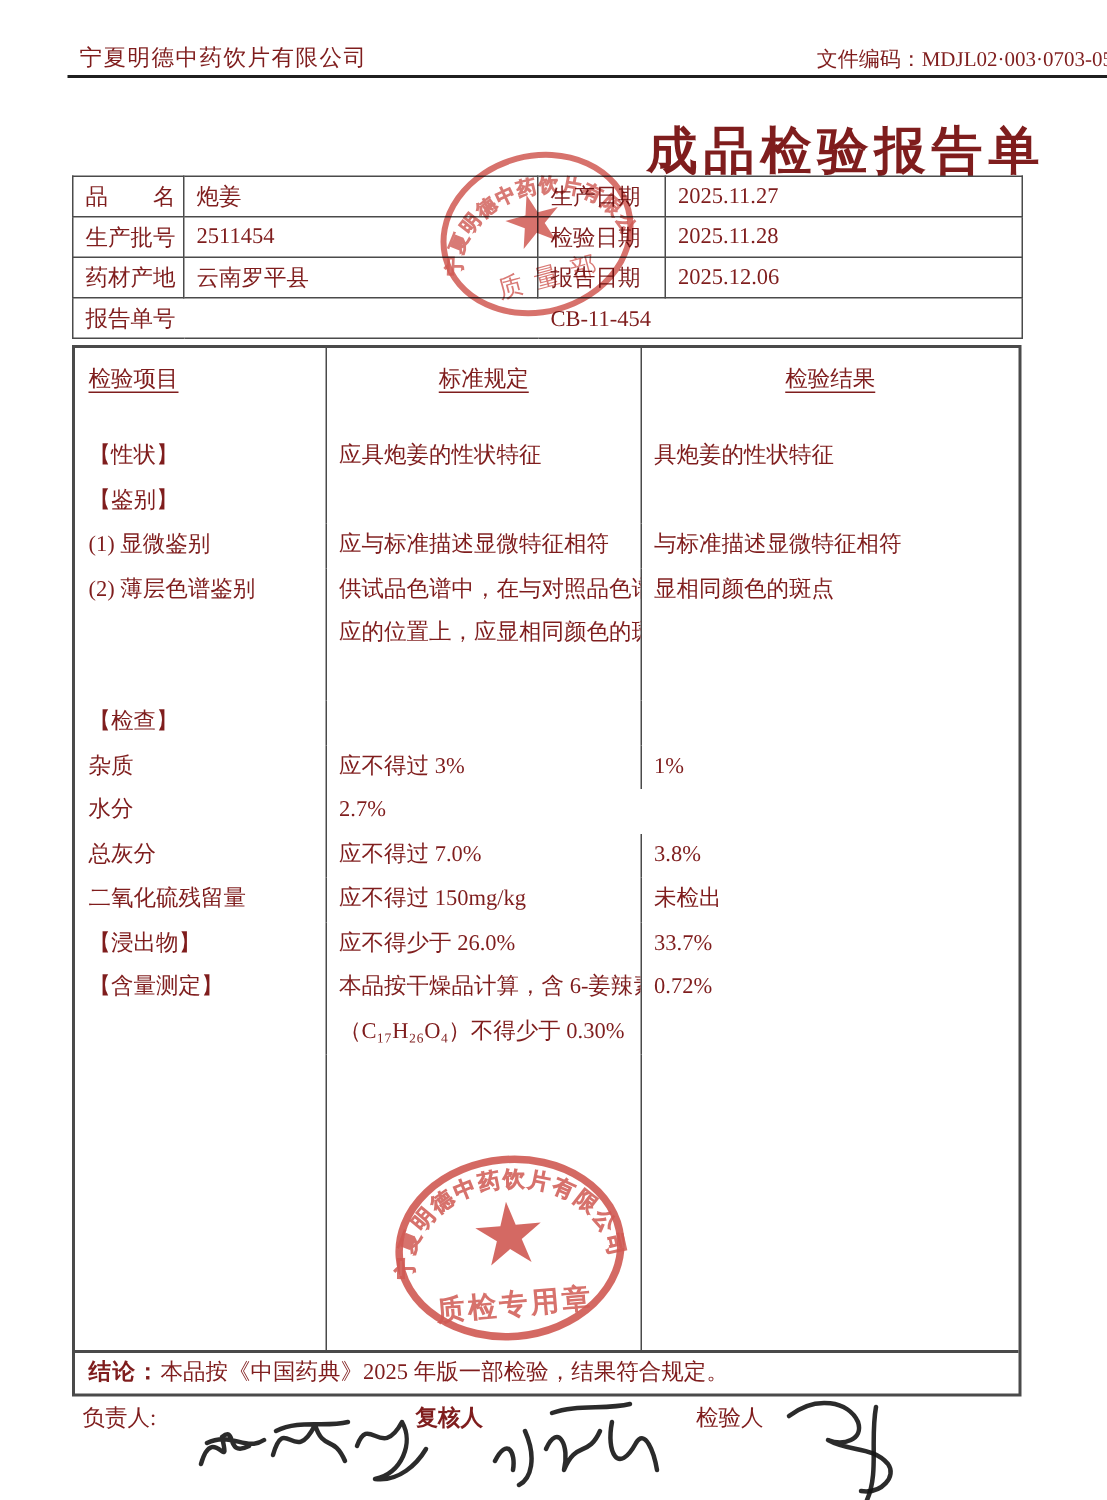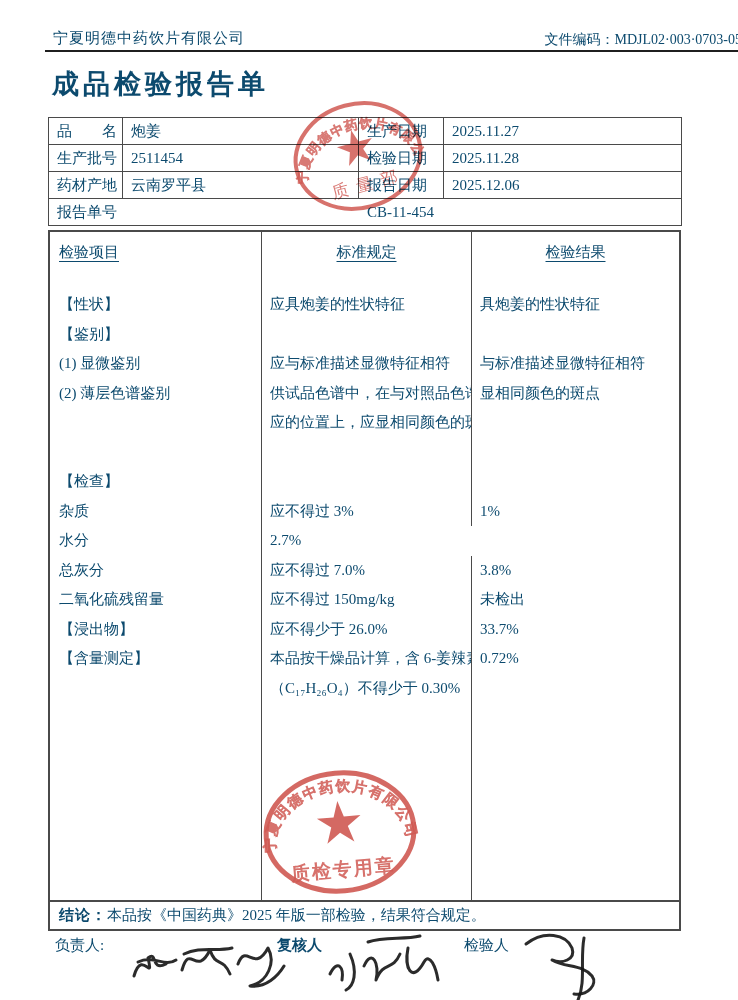--- a/index.html
+++ b/index.html
@@ -1,36 +1,36 @@
 <!DOCTYPE html>
 <html><head>
 <meta charset="utf-8">
 <style>
   html,body{margin:0;padding:0;background:#ffffff;}
   .page{
     position:relative;width:738px;height:1000px;background:#fff;overflow:hidden;
-    font-family:"Liberation Serif","DejaVu Serif",serif;color:#0c4a6e;
+    font-family:"Liberation Serif","DejaVu Serif",serif;color:#7f1d1d;
   }
   
   .hdr-left{position:absolute;top:29px;left:53px;font-size:15px;letter-spacing:1px;white-space:nowrap;}
   .hdr-right{position:absolute;top:31px;right:-4px;font-size:14px;white-space:nowrap;}
   .hdr-rule{position:absolute;top:50px;left:45px;right:0;height:2px;background:#1f1f1f;}
-  .title{position:absolute;top:62px;left:48px;width:633px;margin:4px;text-align:left;
-         font-size:27px;font-weight:bold;letter-spacing:4px;}
+  .title{position:absolute;top:62px;left:48px;width:633px;margin:16px;text-align:right;
+         font-size:34px;font-weight:bold;letter-spacing:4px;}
   
   .info-table{position:absolute;top:117px;left:48px;width:633px;border-collapse:collapse;
               table-layout:fixed;font-size:15px;}
   .info-table td{border:1.6px solid #4a4a4a;height:26px;padding:0 8px;white-space:pre;overflow:hidden;}
   .repno-val{display:inline-block;margin-left:250px;}
   
   .insp{position:absolute;top:230px;left:48px;width:633px;border:2px solid #4a4a4a;
         font-size:15px;box-sizing:border-box;background:transparent;}
   .flexrow{display:flex;}
   .cell{box-sizing:border-box;white-space:pre;overflow:hidden;}
-  .c1{width:212px;border-right:1.6px solid #4a4a4a;padding-left:9px;}
+  .c1{width:168px;border-right:1.6px solid #4a4a4a;padding-left:9px;}
   .c2{width:210px;border-right:1.6px solid #4a4a4a;padding-left:8px;}
   .c3{flex:1;padding-left:8px;}
   .insp-head{height:58px;}
   .insp-head .cell{padding-top:11px;font-size:15px;}
   .insp-head .c2,.insp-head .c3{text-align:center;padding-left:0;}
   .hd-u{text-decoration:underline;text-underline-offset:4px;}
   .insp-row{min-height:29.5px;line-height:29.5px;}
   .insp-fill{height:197px;}
   .concl{border-top:2px solid #4a4a4a;height:27px;line-height:26px;padding-left:9px;white-space:pre;}
   .concl b{letter-spacing:1px;text-align:center;}

